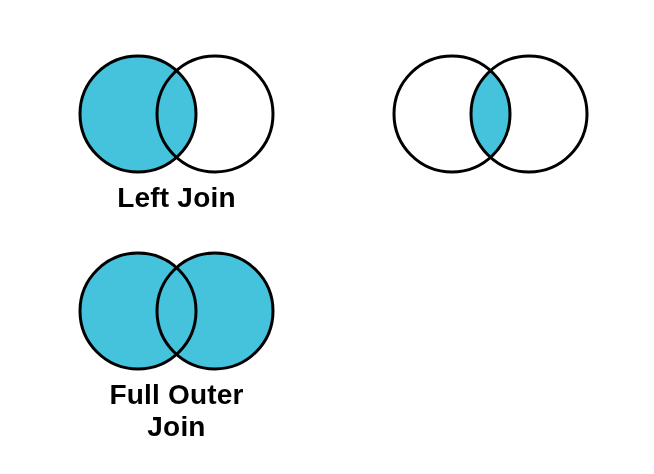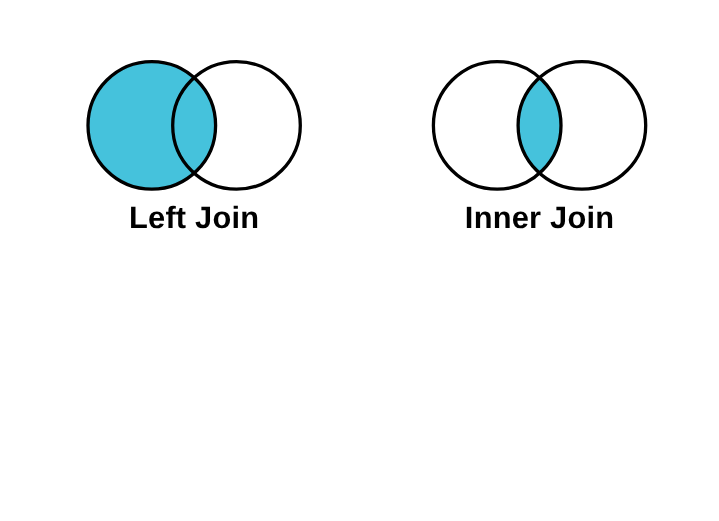--- a/index.html
+++ b/index.html
@@ -68,17 +68,26 @@
         <circle cx="149" cy="64" r="58" fill="#FFFFFF"></circle>
         <defs>
           <clipPath id="lens-clip-2">
             <circle cx="72" cy="64" r="58" fill="none"></circle>
           </clipPath>
         </defs>
         <circle cx="149" cy="64" r="58" fill="#45C2DC" clip-path="url(#lens-clip-2)"></circle>
         <circle cx="72" cy="64" r="58" fill="none" stroke="#000000" stroke-width="3"></circle>
         <circle cx="149" cy="64" r="58" fill="none" stroke="#000000" stroke-width="3"></circle>
       </svg>
-    <figcaption class="label">Inner Join</figcaption>
   </figure>
 
+  <figure class="cell">
+    <svg class="venn" viewBox="0 0 221 128">
+        <circle cx="72" cy="64" r="58" fill="#45C2DC"></circle>
+        <circle cx="149" cy="64" r="58" fill="#45C2DC"></circle>
+        <circle cx="72" cy="64" r="58" fill="none" stroke="#000000" stroke-width="3"></circle>
+        <circle cx="149" cy="64" r="58" fill="none" stroke="#000000" stroke-width="3"></circle>
+      </svg>
+    <figcaption class="label">Full Outer
+Join</figcaption>
+  </figure>
 
 </div>
 
 </body></html>

